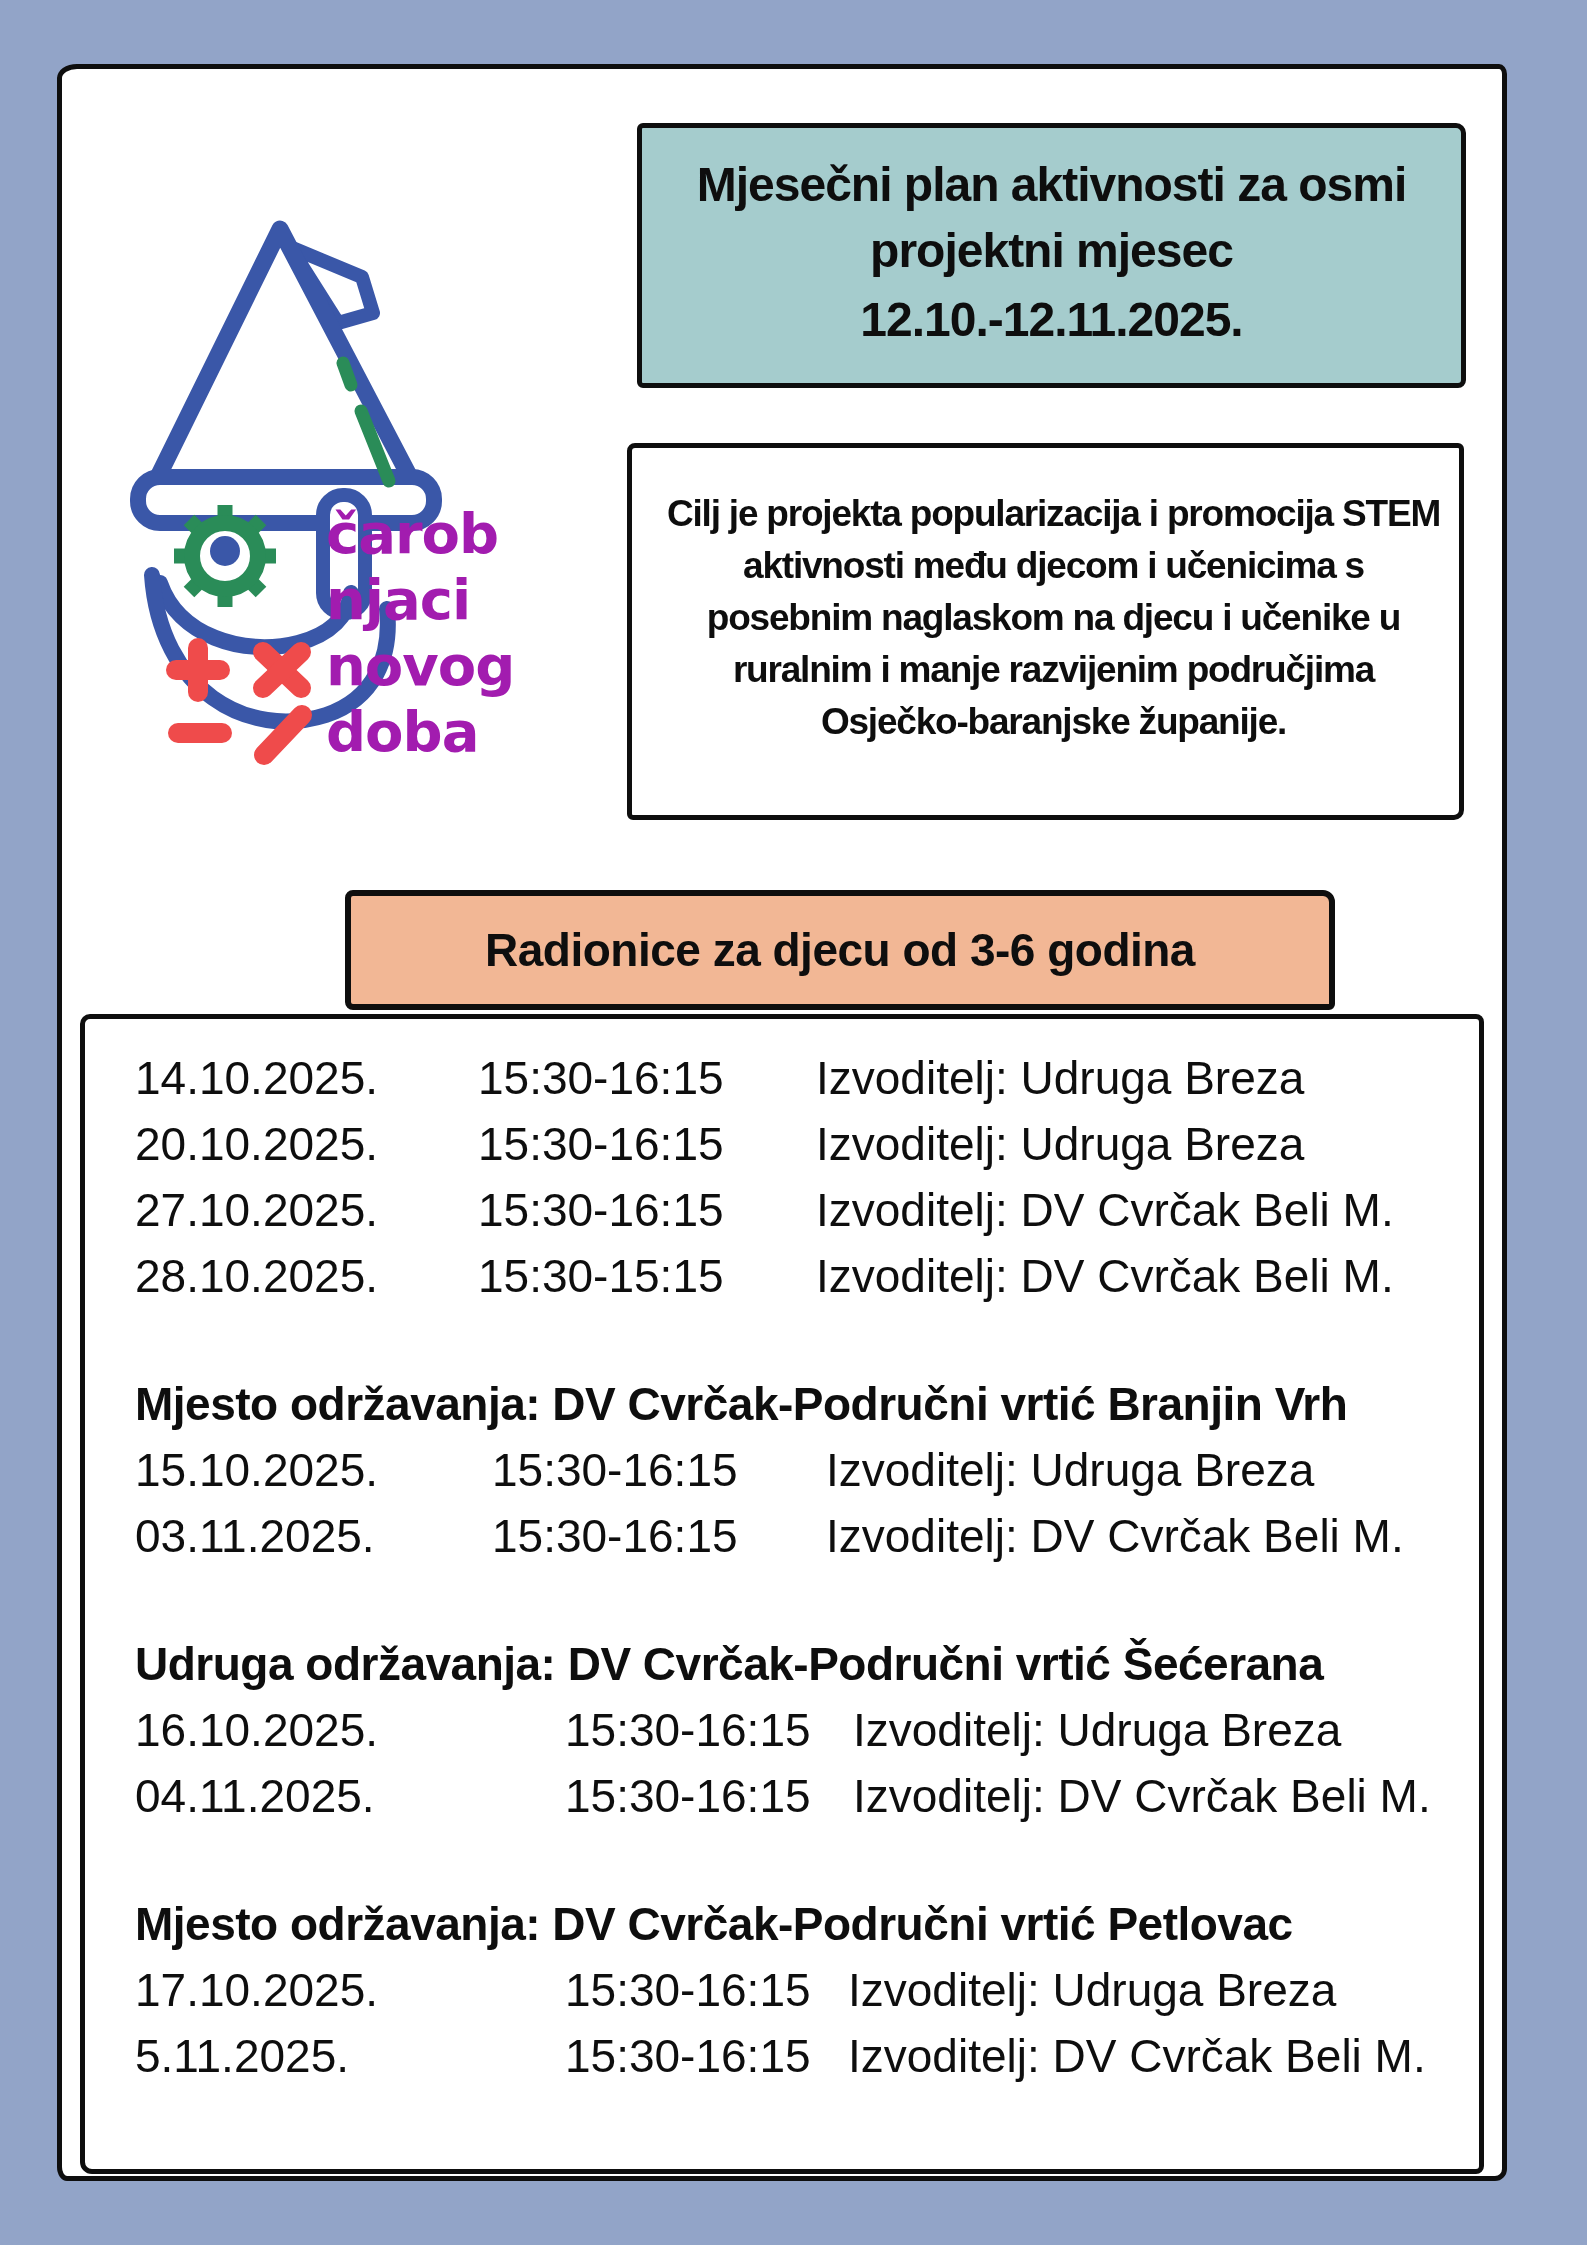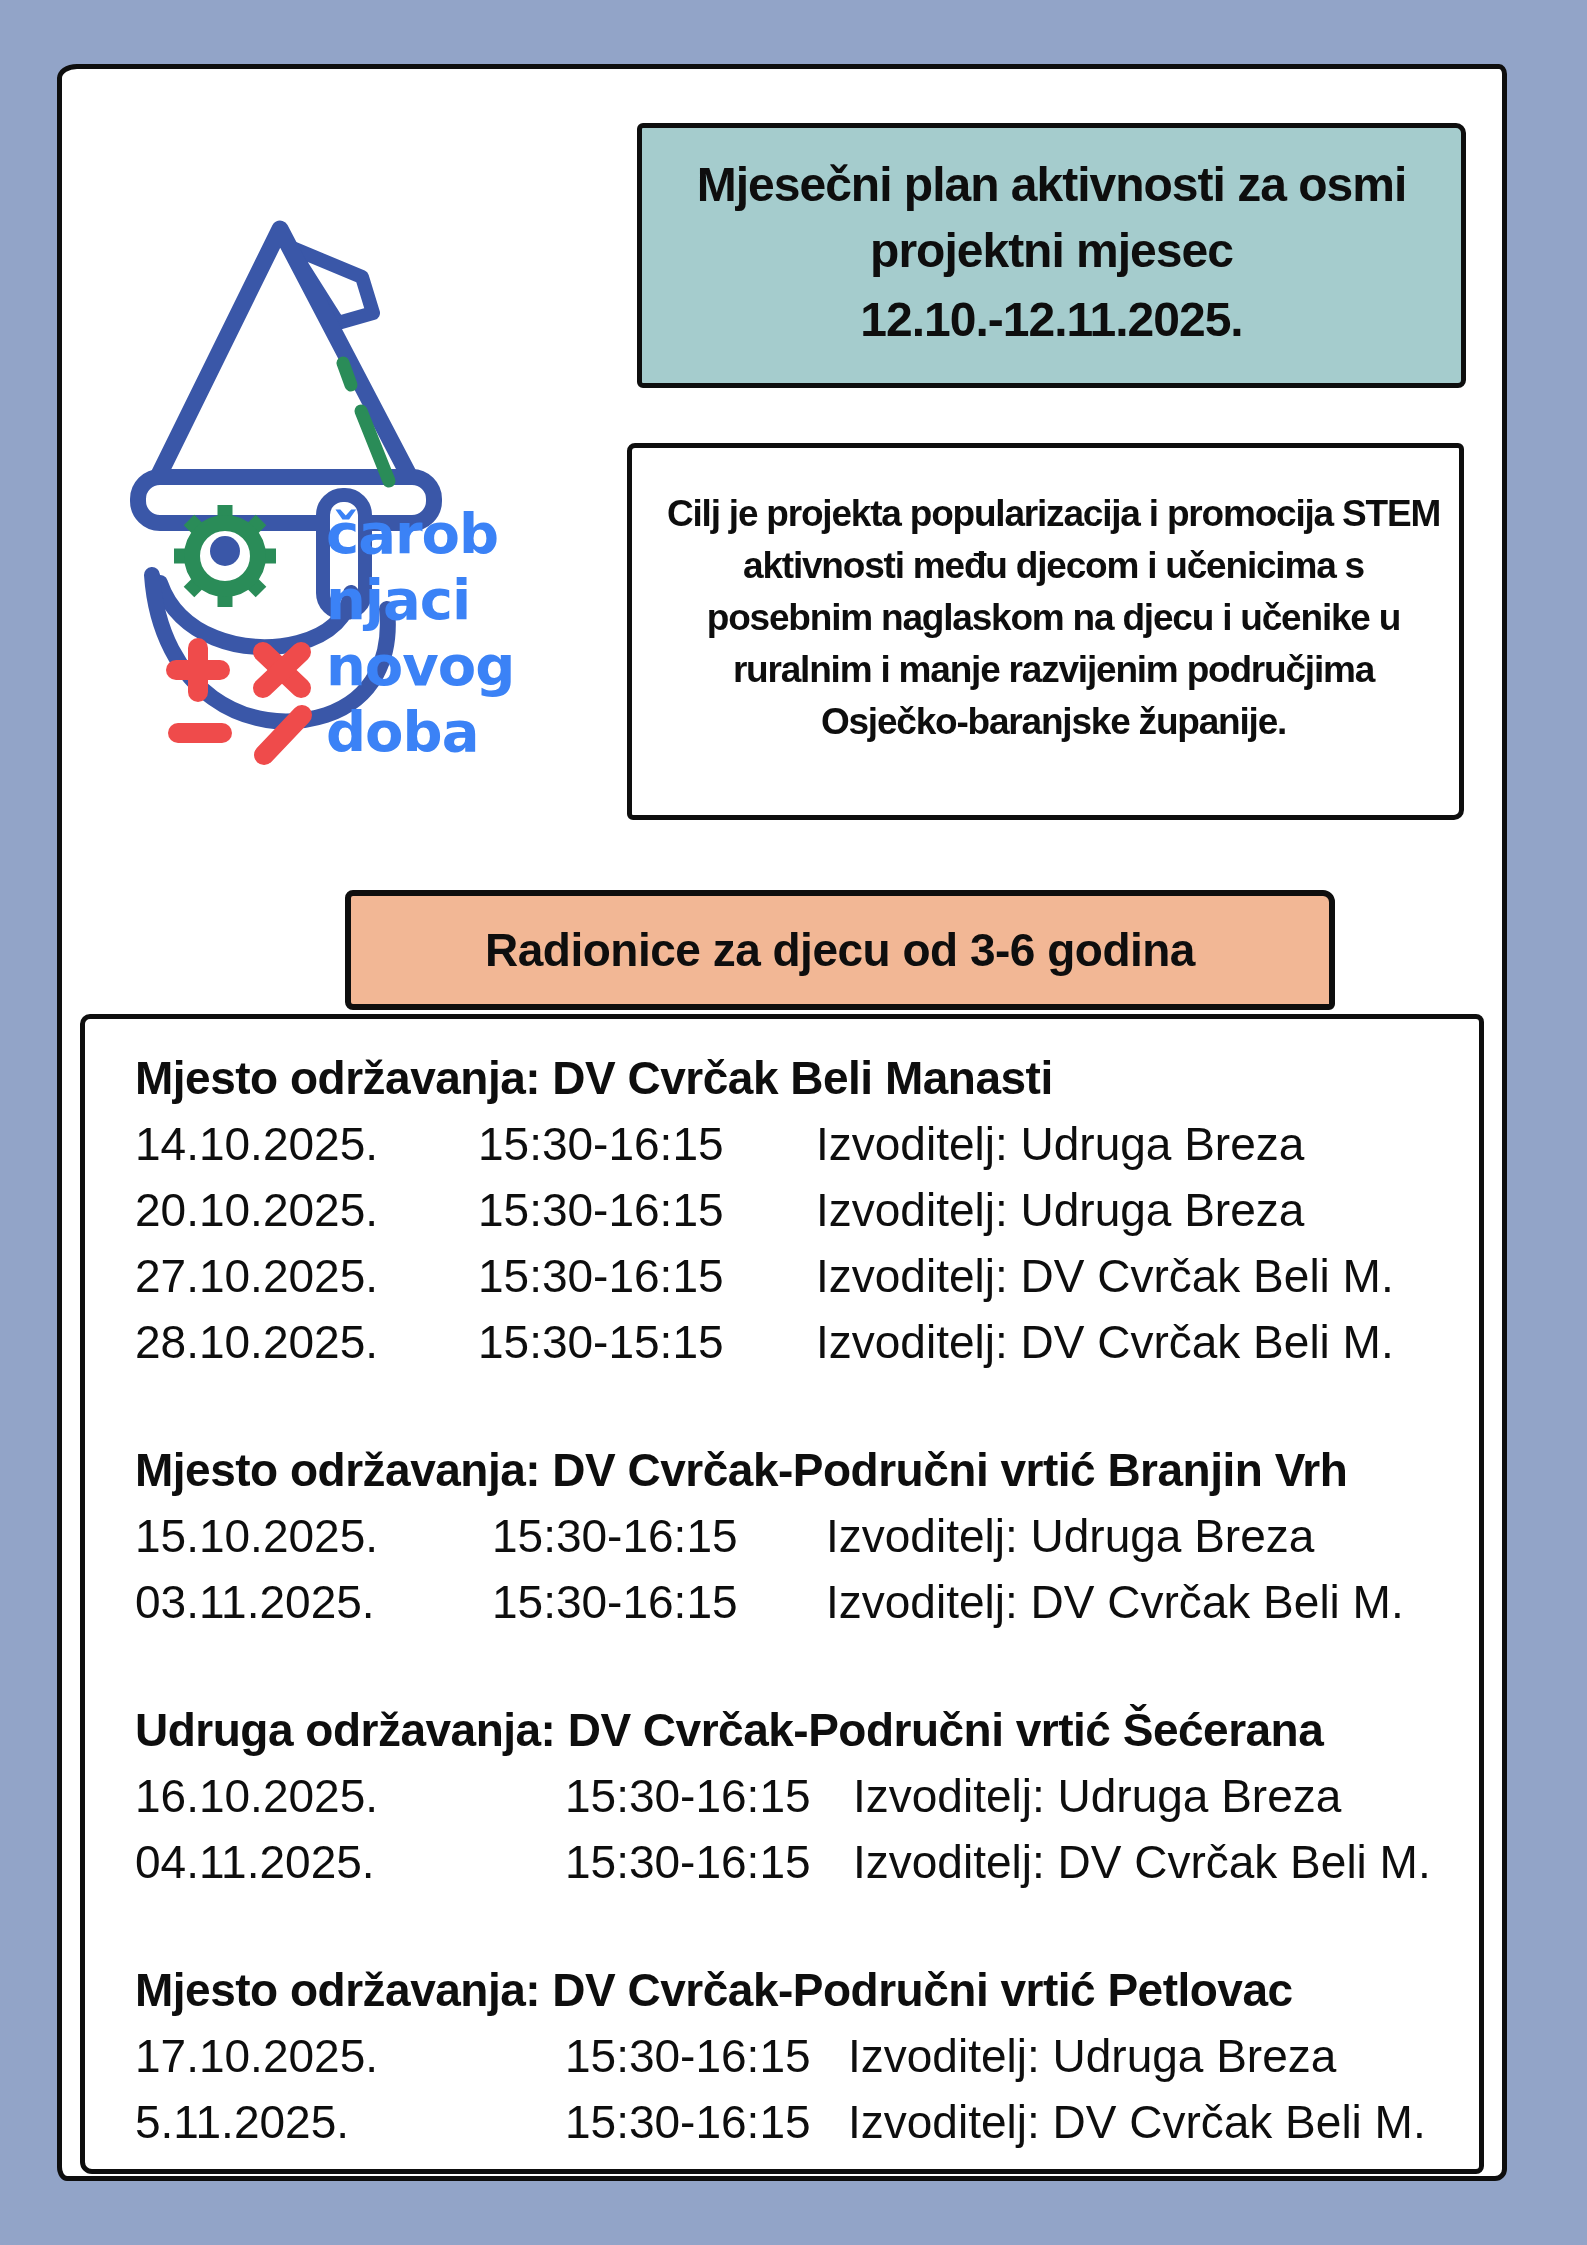--- a/index.html
+++ b/index.html
@@ -19,21 +19,21 @@
     border-radius:20px 8px 12px 10px / 14px 10px 12px 14px;
     box-sizing:border-box;
   }
   
   .logo{position:absolute;left:68px;top:126px;width:460px;height:620px;}
   .logo svg{position:absolute;left:0;top:0;}
   .wordmark{
     position:absolute;left:196px;top:306px;
     font-family:"DejaVu Sans",sans-serif;
     font-weight:bold;font-size:56px;line-height:66px;
-    color:#3b82f6;letter-spacing:-1px;
+    color:#a21caf;letter-spacing:-1px;
   }
   
   .title-box{
     position:absolute;left:575px;top:54px;width:829px;height:265px;
     background:#a5cccd;border:5px solid #0e0e0e;
     border-radius:6px 10px 8px 6px;
     box-sizing:border-box;text-align:center;
     padding-top:24px;
   }
   .title-box .title{
@@ -146,21 +146,20 @@
     <span>Cilj je projekta popularizacija i promocija STEM aktivnosti među djecom i učenicima s posebnim naglaskom na djecu i učenike u ruralnim i manje razvijenim područjima Osječko-baranjske županije.</span>
   </div>
 
   <div class="banner">
     <span>Radionice za djecu od 3-6 godina</span>
   </div>
 
   <div class="schedule">
 
     <div class="section sec1">
-      <div class="venue">Mjesto održavanja: DV Cvrčak Beli Manasti</div>
       <div class="row">
         <span class="date">14.10.2025.</span>
         <span class="time">15:30-16:15</span>
         <span class="org">Izvoditelj: Udruga Breza</span>
       </div>
       <div class="row">
         <span class="date">20.10.2025.</span>
         <span class="time">15:30-16:15</span>
         <span class="org">Izvoditelj: Udruga Breza</span>
       </div>

